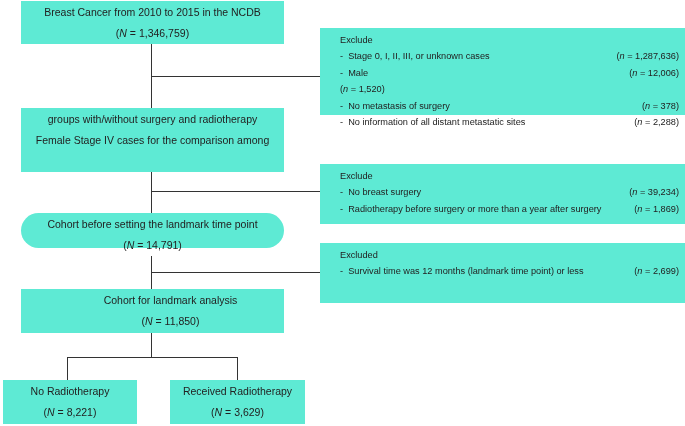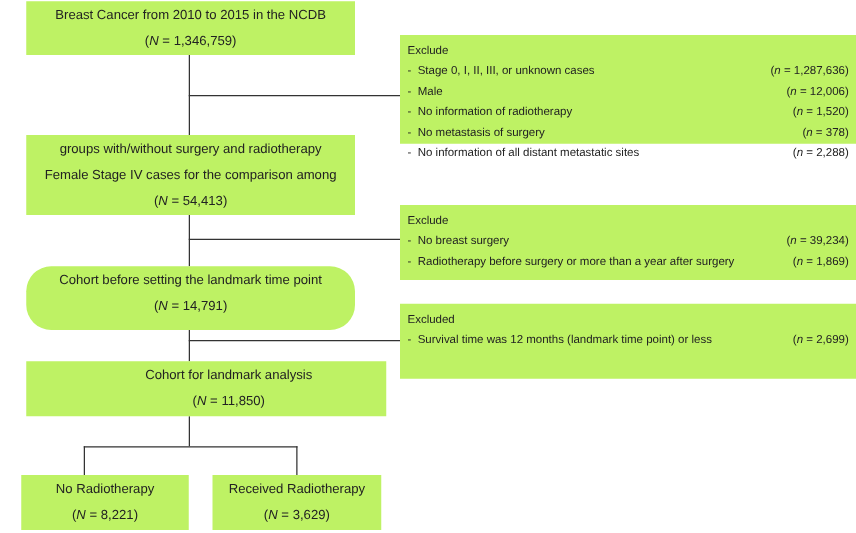--- a/index.html
+++ b/index.html
@@ -1,20 +1,20 @@
 <!DOCTYPE html>
 <html><head>
   <meta charset="utf-8">
   <style>
     html, body { margin:0; padding:0; background:#ffffff; }
     body { width:685px; height:426px; position:relative; overflow:hidden;
       font-family: "Liberation Sans", sans-serif; color:#222; }
-    .box { position:absolute; background:#bef264; box-sizing:border-box; }
+    .box { position:absolute; background:#5eead4; box-sizing:border-box; }
     .cbox { text-align:center; font-size:10.5px; line-height:21px; padding-top:1px; }
-    .xbox { font-size:9.2px; line-height:16.4px; padding:4px 6px 0 6px; }
+    .xbox { font-size:9.2px; line-height:16.4px; padding:4px 6px 0 20px; }
     .xrow { display:flex; justify-content:space-between; white-space:nowrap;gap:20px; }
     .xrow .lbl::before { content:"-  "; white-space:pre; }
     .ln { position:absolute; background:#333; }
     i { font-style:italic; }
   </style>
 </head>
 <body>
 
 <div class="ln" style="left:151px;top:44px;width:1px;height:64px;"></div>
 <div class="ln" style="left:151px;top:76px;width:169px;height:1px;"></div>
@@ -28,55 +28,53 @@
 <div class="ln" style="left:237px;top:357px;width:1px;height:23px;"></div>
 
 <div class="box cbox" style="left:21px;top:1px;width:263px;height:43px;">
   <div>Breast Cancer from 2010 to 2015 in the NCDB</div>
   <div>(<i>N</i><span> = 1,346,759</span>)</div>
 </div>
 
 <div class="box cbox" style="left:21px;top:108px;width:263px;height:64px;">
   <div>groups with/without surgery and radiotherapy</div>
   <div>Female Stage IV cases for the comparison among</div>
-  <div>(<i>N</i><span> = 54,413</span>)</div>
 </div>
 
-<div class="box cbox" style="left:21px;top:213px;width:263px;height:51px;border-radius:20px;">
+<div class="box cbox" style="left:21px;top:213px;width:263px;height:35px;border-radius:20px;">
   <div>Cohort before setting the landmark time point</div>
   <div>(<i>N</i><span> = 14,791</span>)</div>
 </div>
 
-<div class="box cbox" style="left:21px;top:289px;width:288px;height:44px;padding-left:36px;">
+<div class="box cbox" style="left:21px;top:289px;width:263px;height:44px;padding-left:36px;">
   <div>Cohort for landmark analysis</div>
   <div>(<i>N</i><span> = 11,850</span>)</div>
 </div>
 
-<div class="box cbox" style="left:17px;top:380px;width:134px;height:44px;">
+<div class="box cbox" style="left:3px;top:380px;width:134px;height:44px;">
   <div>No Radiotherapy</div>
   <div>(<i>N</i><span> = 8,221</span>)</div>
 </div>
 
 <div class="box cbox" style="left:170px;top:380px;width:135px;height:44px;">
   <div>Received Radiotherapy</div>
   <div>(<i>N</i><span> = 3,629</span>)</div>
 </div>
 
 <div class="box xbox" style="left:320px;top:28px;width:365px;height:87px;">
   <div>Exclude</div>
   <div class="xrow">
       <span class="lbl">Stage 0, I, II, III, or unknown cases</span>
       <span>(<i>n</i><span> = 1,287,636</span>)</span>
     </div>
   <div class="xrow">
       <span class="lbl">Male</span>
       <span>(<i>n</i><span> = 12,006</span>)</span>
     </div>
   <div class="xrow">
-      <span class="lbl">No information of radiotherapy</span>
       <span>(<i>n</i><span> = 1,520</span>)</span>
     </div>
   <div class="xrow">
       <span class="lbl">No metastasis of surgery</span>
       <span>(<i>n</i><span> = 378</span>)</span>
     </div>
   <div class="xrow">
       <span class="lbl">No information of all distant metastatic sites</span>
       <span>(<i>n</i><span> = 2,288</span>)</span>
     </div>

